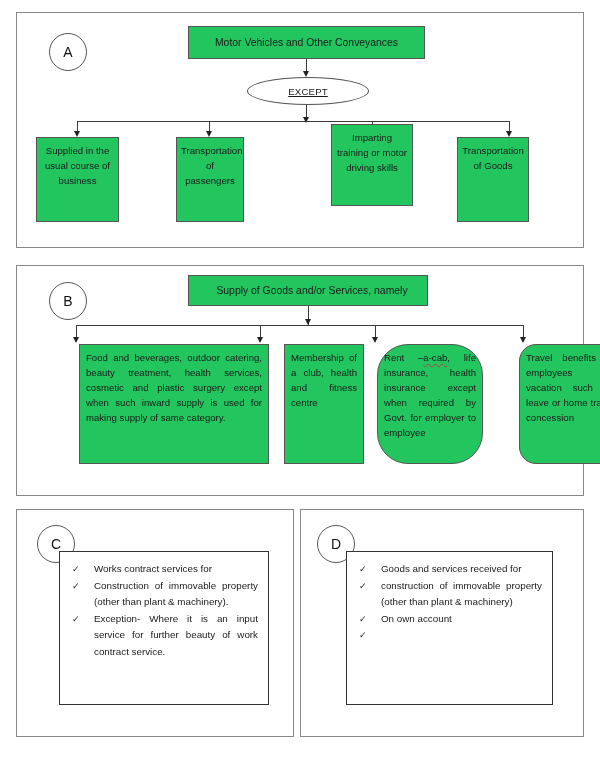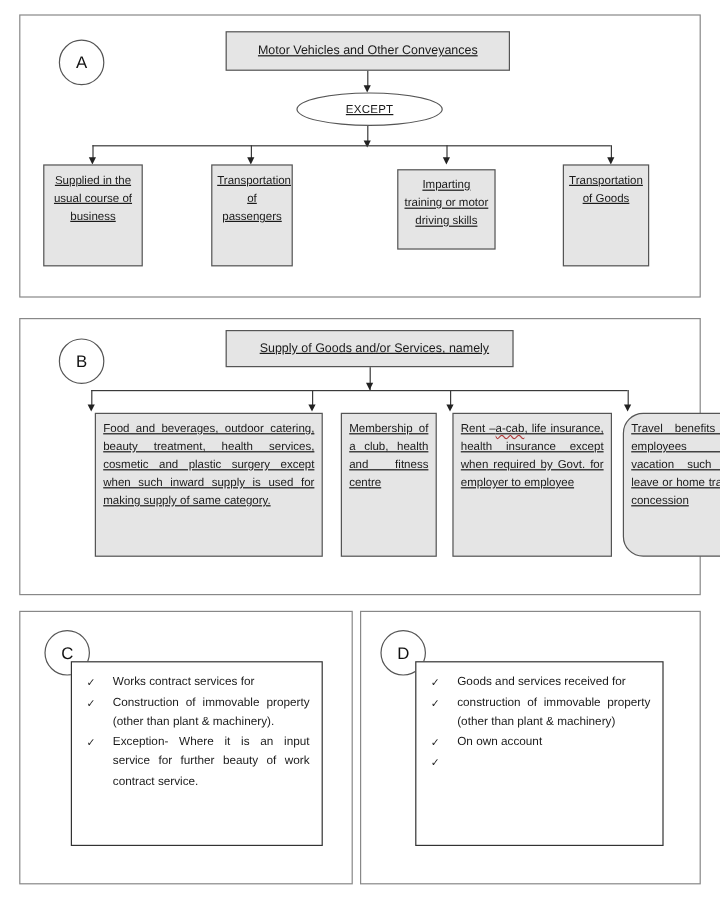--- a/index.html
+++ b/index.html
@@ -49,25 +49,24 @@
     font-size: 14px;
     color: #111111;
     background: #ffffff;
   }
 
   
   .fbox {
     position: absolute;
     border: 1px solid #555555;
     box-sizing: border-box;
-    background: #e5e5e5;
+    background: #22c55e;
     font-size: 9.6px;
     line-height: 15px;
     color: #1a1a1a;
-    text-decoration: underline;
   }
   .fbox-head {
     display: flex;
     align-items: center;
     justify-content: center;
     font-size: 10.4px;
     padding: 0 8px;
   }
   .fbox-centered {
     display: block;
@@ -180,22 +179,22 @@
     <div class="arrow-down" style="left:57px;  top:118px;"></div>
     <div class="vline" style="left:192px; top:108px; height:13px;"></div>
     <div class="arrow-down" style="left:189px; top:118px;"></div>
     <div class="vline" style="left:355px; top:108px; height:13px;"></div>
     <div class="arrow-down" style="left:352px; top:118px;"></div>
     <div class="vline" style="left:492px; top:108px; height:13px;"></div>
     <div class="arrow-down" style="left:489px; top:118px;"></div>
 
     <div class="fbox fbox-centered" style="left:19px;  top:124px; width:83px;  height:85px;">Supplied in the usual course of business</div>
     <div class="fbox fbox-centered" style="left:159px; top:124px; width:68px;  height:85px;">Transportation of passengers</div>
-    <div class="fbox fbox-centered" style="left:314px; top:128px; width:82px;  height:67px;">Imparting training or motor driving skills</div>
-    <div class="fbox fbox-centered" style="left:452px; top:124px; width:72px;  height:85px;">Transportation of Goods</div>
+    <div class="fbox fbox-centered" style="left:314px; top:111px; width:82px;  height:82px;">Imparting training or motor driving skills</div>
+    <div class="fbox fbox-centered" style="left:440px; top:124px; width:72px;  height:85px;">Transportation of Goods</div>
   </div>
 
   <div class="panel" id="panel-b">
     <div class="circle-tag" style="left:32px; top:16px;">B</div>
 
     <div class="fbox fbox-head" style="left:171px; top:9px; width:240px; height:31px;padding-left:16px;">Supply of Goods and/or Services, namely</div>
 
     <div class="vline" style="left:291px; top:40px; height:19px;"></div>
     <div class="arrow-down" style="left:288px; top:53px;"></div>
 
@@ -211,21 +210,21 @@
     <div class="arrow-down" style="left:503px; top:71px;"></div>
 
     <div class="fbox fbox-just" style="left:14px;  top:78px; width:190px; height:120px;">
       <span>Food and beverages, outdoor catering, beauty treatment, health services, cosmetic and plastic surgery except when such inward supply is used for making supply of same category.</span>
     </div>
 
     <div class="fbox fbox-just" style="left:219px; top:78px; width:80px;  height:120px;">
       <span>Membership of a club, health and fitness centre</span>
     </div>
 
-    <div class="fbox fbox-just" style="left:312px; top:78px; width:133px; height:120px;">
+    <div class="fbox fbox-just" style="left:312px; top:78px; width:106px; height:120px;border-radius:31px;">
       <span>Rent –</span><span class="squiggle">a-cab</span><span>, life insurance, health insurance except when required by Govt. for employer to employee</span>
     </div>
 
     <div class="fbox fbox-just" style="left:454px; top:78px; width:102px; height:120px;border-radius:17px;">
       <span>Travel benefits to employees on vacation such as leave or home travel concession</span>
     </div>
   </div>
 
   <div class="panel" id="panel-c">
     <div class="circle-tag" style="left:20px; top:15px;">C</div>

